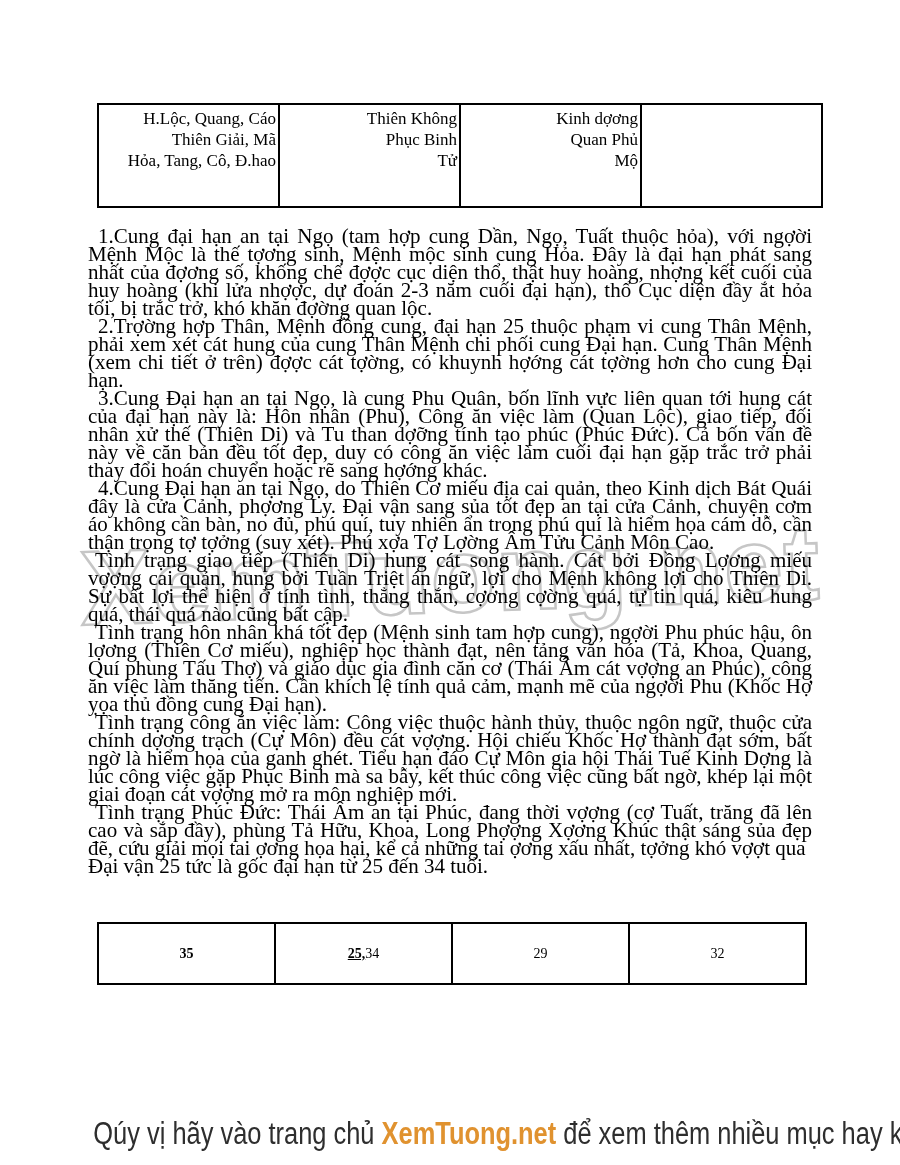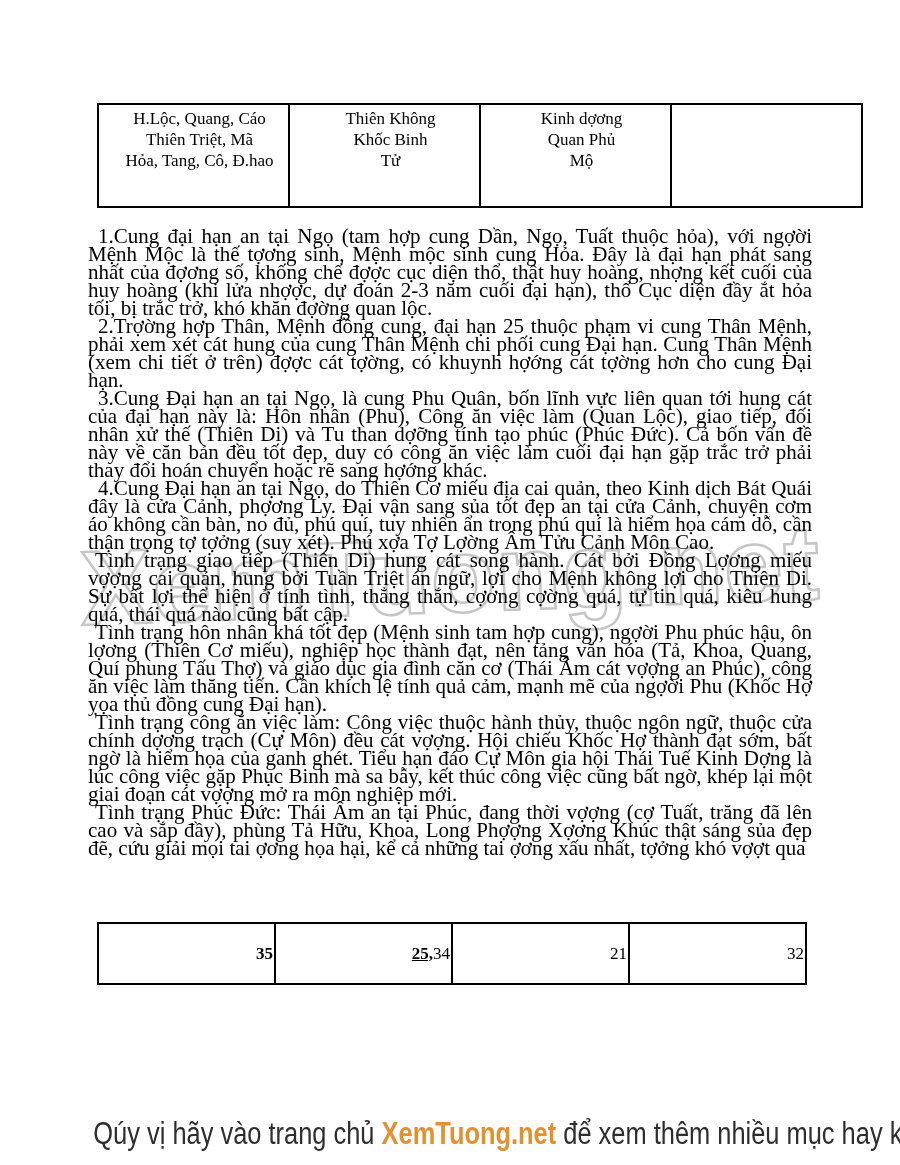--- a/index.html
+++ b/index.html
@@ -13,23 +13,23 @@
   }
   
   .top-table{
     position:absolute;left:97px;top:103px;
     border-collapse:collapse;table-layout:fixed;
     z-index:2;
   }
   .top-table td{
     border:2px solid #000;
     width:173px;height:98px;
-    vertical-align:top;text-align:center;
+    vertical-align:top;text-align:right;
     font-size:17px;line-height:21px;
-    padding:3px 2px 0 14px;
+    padding:3px 2px 0 4px;
   }
   .cell-line{white-space:nowrap;}
   
   .body-text{
     position:absolute;left:88px;top:227px;width:724px;
     font-size:21px;line-height:18px;
     text-align:justify;
     z-index:2;
   }
   .body-text p{margin:0;}
@@ -51,22 +51,22 @@
   }
   
   .bottom-table{
     position:absolute;left:97px;top:922px;
     border-collapse:collapse;table-layout:fixed;
     z-index:2;
   }
   .bottom-table td{
     border:2px solid #000;
     width:173px;height:57px;
-    text-align:right;vertical-align:middle;
-    font-size:17px;
+    text-align:center;vertical-align:middle;
+    font-size:14px;
   }
   .b{font-weight:bold;}
   .u{text-decoration:underline;}
   
   .footer{
     position:absolute;left:0;top:1116px;width:900px;
     text-align:center;
     z-index:2;
   }
   .footer-inner{
@@ -81,26 +81,26 @@
   .footer-brand{font-weight:bold;}
 </style>
 </head>
 <body>
 
 <table class="top-table">
   <tbody>
       <tr>
     <td>
       <div class="cell-line">H.Lộc, Quang, Cáo</div>
-      <div class="cell-line">Thiên Triệt, Mã</div>
+      <div class="cell-line">Thiên Giải, Mã</div>
       <div class="cell-line">Hỏa, Tang, Cô, Đ.hao</div>
     </td>
     <td>
       <div class="cell-line">Thiên Không</div>
-      <div class="cell-line">Khốc Binh</div>
+      <div class="cell-line">Phục Binh</div>
       <div class="cell-line">Tử</div>
     </td>
     <td>
       <div class="cell-line">Kinh dợơng</div>
       <div class="cell-line">Quan Phủ</div>
       <div class="cell-line">Mộ</div>
     </td>
     <td></td>
   </tr>
 </tbody>
@@ -110,28 +110,29 @@
 
 <div class="body-text">
   <p class="ind">1.Cung đại hạn an tại Ngọ (tam hợp cung Dần, Ngọ, Tuất thuộc hỏa), với ngợời Mệnh Mộc là thế tợơng sinh, Mệnh mộc sinh cung Hỏa. Đây là đại hạn phát sang nhất của đợơng số, khống chế đợợc cục diện thổ, thật huy hoàng, nhợng kết cuối của huy hoàng (khi lửa nhợợc, dự đoán 2-3 năm cuối đại hạn), thổ Cục diện đầy ắt hỏa tối, bị trắc trở, khó khăn đợờng quan lộc.</p>
   <p class="ind">2.Trợờng hợp Thân, Mệnh đồng cung, đại hạn 25 thuộc phạm vi cung Thân Mệnh, phải xem xét cát hung của cung Thân Mệnh chi phối cung Đại hạn. Cung Thân Mệnh (xem chi tiết ở trên) đợợc cát tợờng, có khuynh hợớng cát tợờng hơn cho cung Đại hạn.</p>
   <p class="ind">3.Cung Đại hạn an tại Ngọ, là cung Phu Quân, bốn lĩnh vực liên quan tới hung cát của đại hạn này là: Hôn nhân (Phu), Công ăn việc làm (Quan Lộc), giao tiếp, đối nhân xử thế (Thiên Di) và Tu than dợỡng tính tạo phúc (Phúc Đức). Cả bốn vấn đề này về căn bản đều tốt đẹp, duy có công ăn việc làm cuối đại hạn gặp trắc trở phải thay đổi hoán chuyển hoặc rẽ sang hợớng khác.</p>
   <p class="ind">4.Cung Đại hạn an tại Ngọ, do Thiên Cơ miếu địa cai quản, theo Kinh dịch Bát Quái đây là cửa Cảnh, phợơng Ly. Đại vận sang sủa tốt đẹp an tại cửa Cảnh, chuyện cơm áo không cần bàn, no đủ, phú quí, tuy nhiên ẩn trong phú quí là hiểm họa cám dỗ, cần thận trọng tợ tợởng (suy xét). Phú xợa Tợ Lợờng Âm Tửu Cảnh Môn Cao.</p>
   <p class="ind-s">Tình trạng giao tiếp (Thiên Di) hung cát song hành. Cát bởi Đồng Lợơng miếu vợợng cai quản, hung bởi Tuần Triệt án ngữ, lợi cho Mệnh không lợi cho Thiên Di. Sự bất lợi thể hiện ở tính tình, thẳng thắn, cợơng cợờng quá, tự tin quá, kiêu hung quá, thái quá nào cũng bất cập.</p>
   <p class="ind-s">Tình trạng hôn nhân khá tốt đẹp (Mệnh sinh tam hợp cung), ngợời Phu phúc hậu, ôn lợơng (Thiên Cơ miếu), nghiệp học thành đạt, nên tảng văn hóa (Tả, Khoa, Quang, Quí phung Tấu Thợ) và giáo dục gia đình căn cơ (Thái Âm cát vợợng an Phúc), công ăn việc làm thăng tiến. Cần khích lệ tính quả cảm, mạnh mẽ của ngợời Phu (Khốc Hợ ỵọa thủ đồng cung Đại hạn).</p>
   <p class="ind-s">Tình trạng công ăn việc làm: Công việc thuộc hành thủy, thuộc ngôn ngữ, thuộc cửa chính dợơng trạch (Cự Môn) đều cát vợợng. Hội chiếu Khốc Hợ thành đạt sớm, bất ngờ là hiểm họa của ganh ghét. Tiểu hạn đáo Cự Môn gia hội Thái Tuế Kinh Dợng là lúc công việc gặp Phục Binh mà sa bẫy, kết thúc công việc cũng bất ngờ, khép lại một giai đoạn cát vợợng mở ra môn nghiệp mới.</p>
   <p class="ind-s">Tình trạng Phúc Đức: Thái Âm an tại Phúc, đang thời vợợng (cợ Tuất, trăng đã lên cao và sắp đầy), phùng Tả Hữu, Khoa, Long Phợợng Xợơng Khúc thật sáng sủa đẹp đẽ, cứu giải mọi tai ợơng họa hại, kể cả những tai ợơng xấu nhất, tợởng khó vợợt qua</p>
+  <p>Đại vận 25 tức là gốc đại hạn từ 25 đến 34 tuổi.</p>
 </div>
 
 <table class="bottom-table">
   <tbody>
       <tr>
     <td class="b">35</td>
     <td><span class="b u">25,</span><span>34</span></td>
-    <td>21</td>
+    <td>29</td>
     <td>32</td>
   </tr>
 </tbody>
   </table>
 
 <div class="footer">
   <div class="footer-inner">
     <span>Qúy vị hãy vào trang chủ </span><span class="footer-brand" style="color: rgb(224, 146, 47);">XemTuong.net</span><span> để xem thêm nhiều mục hay khác</span>
   </div>
 </div>

